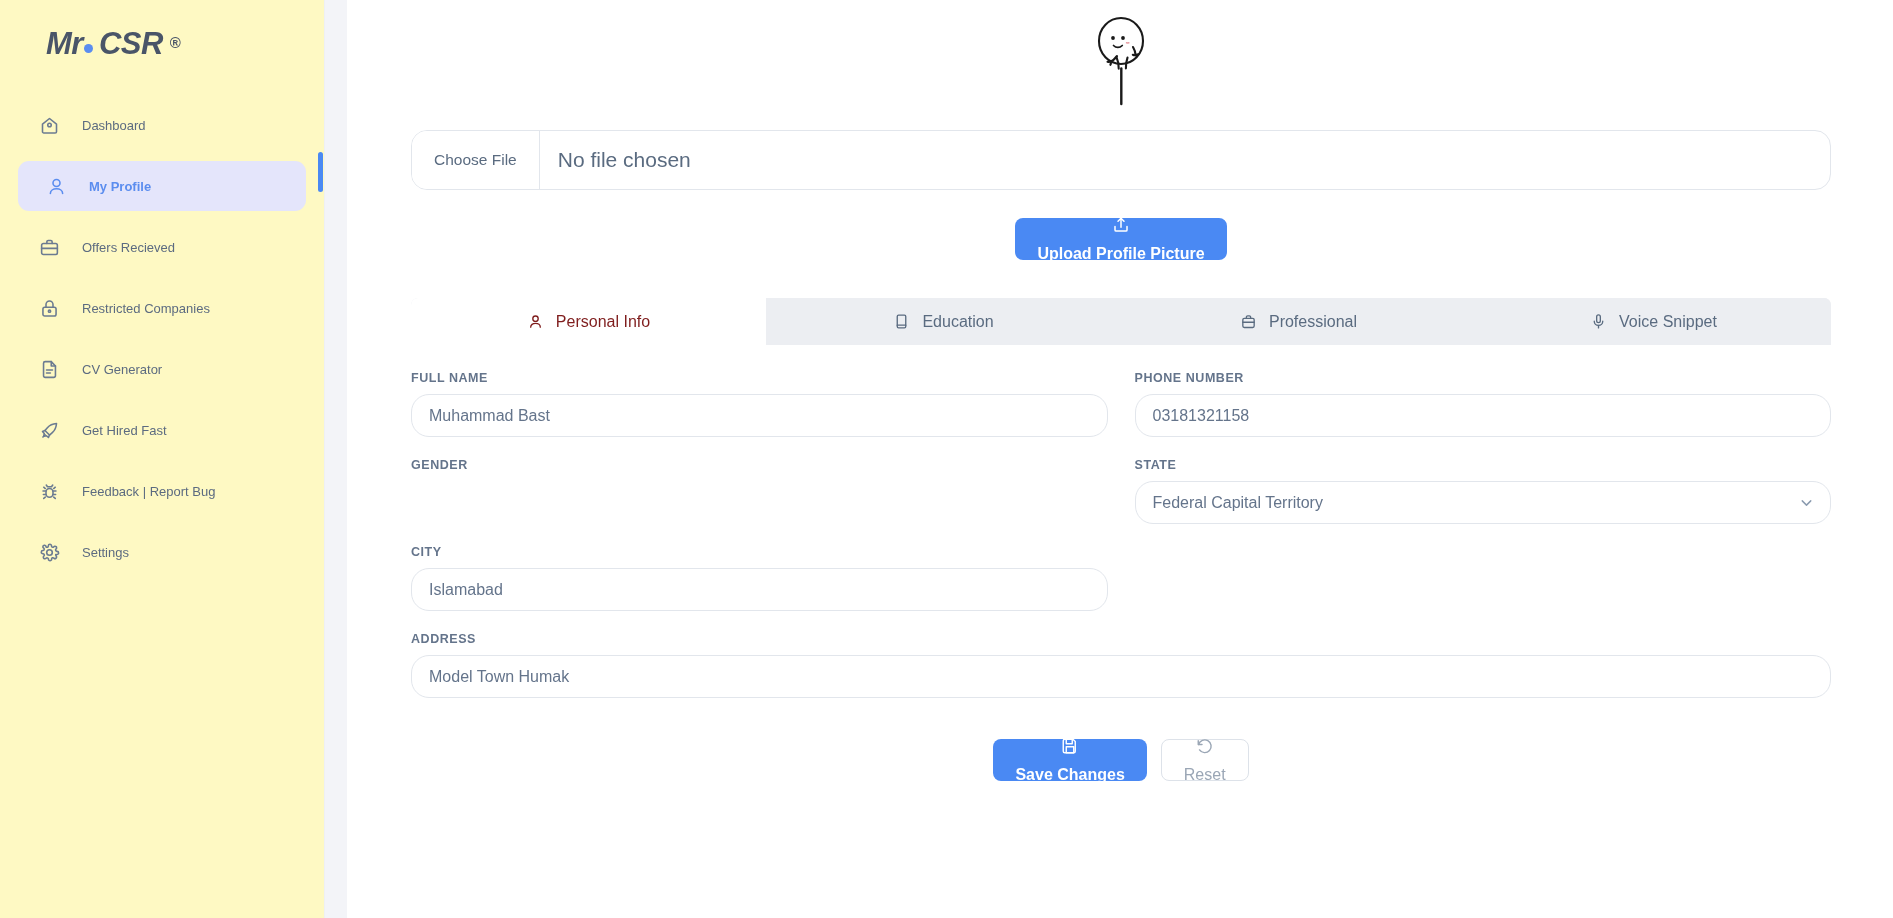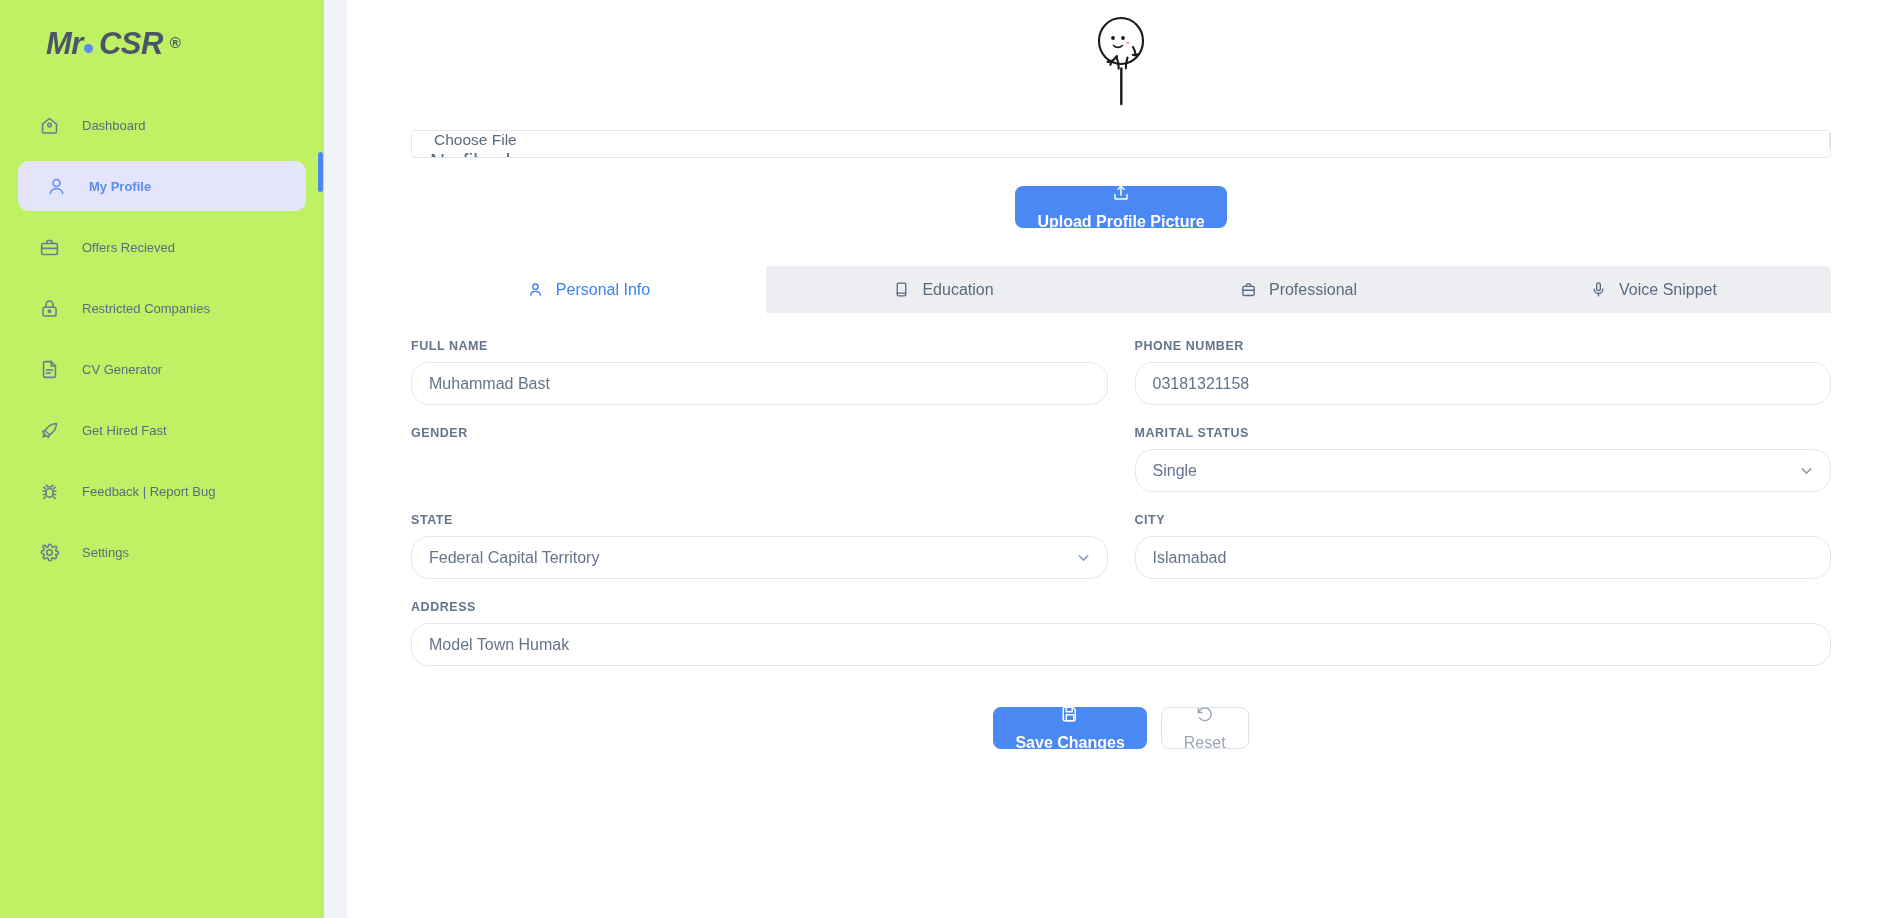--- a/index.html
+++ b/index.html
@@ -18,21 +18,21 @@
     width: 1893px;
     height: 918px;
     display: flex;
     background: #ffffff;
   }
 
   
   .sidebar {
     width: 325px;
     height: 918px;
-    background: #bef264;
+    background: #fef9c3;
     flex: 0 0 325px;
     position: relative;
     border-right: 1px solid #eef0f4;
   }
 
   .logo {
     padding: 28px 0 0 46px;
     height: 84px;
     display: flex;
     align-items: flex-start;
@@ -152,28 +152,27 @@
     display: flex;
     align-items: center;
     justify-content: center;
     overflow: hidden;
   }
   .avatar-box svg { width: 83px; height: 110px; display: block; }
 
   
   .file-row {
     margin-top: 20px;
-    height: 28px;
+    height: 60px;
     border: 1px solid #e2e6ec;
-    border-radius: 4px;
+    border-radius: 16px;
     display: flex;
     align-items: stretch;
     background: #ffffff;
     overflow: hidden;
-    flex-direction: column;
   }
   .file-btn {
     display: flex;
     align-items: center;
     padding: 0 22px;
     font-size: 15.5px;
     color: #5a6b80;
     border-right: 1px solid #e2e6ec;
     cursor: pointer;
     background: #ffffff;
@@ -232,21 +231,21 @@
     justify-content: center;
     gap: 12px;
     font-size: 16px;
     color: #5a6b80;
     cursor: pointer;
     background: #eceef2;
     user-select: none;
   }
   .tab.active {
     background: #ffffff;
-    color: #3b82f6;
+    color: #7f1d1d;
   }
   .tab svg { display: block; width: 17px; height: 17px; }
 
   
   .form {
     padding-top: 26px;
   }
   .grid {
     display: grid;
     grid-template-columns: 1fr 1fr;
@@ -533,31 +532,20 @@
 
           <div class="field">
             <label class="label">PHONE NUMBER</label>
             <input class="control" type="text" value="03181321158" style="">
           </div>
 
           <div class="field">
             <label class="label">GENDER</label>
           </div>
 
-          <div class="field">
-            <label class="label">MARITAL STATUS</label>
-            <div class="select">
-              <div class="control">Single</div>
-              <span class="chev">
-                <svg width="17" height="17" viewBox="0 0 24 24" fill="none" stroke="currentColor" stroke-width="2" stroke-linecap="round" stroke-linejoin="round">
-                    <path d="m6 9 6 6 6-6"></path>
-                  </svg>
-              </span>
-            </div>
-          </div>
 
           <div class="field">
             <label class="label">STATE</label>
             <div class="select">
               <div class="control">Federal Capital Territory</div>
               <span class="chev">
                 <svg width="17" height="17" viewBox="0 0 24 24" fill="none" stroke="currentColor" stroke-width="2" stroke-linecap="round" stroke-linejoin="round">
                     <path d="m6 9 6 6 6-6"></path>
                   </svg>
               </span>

